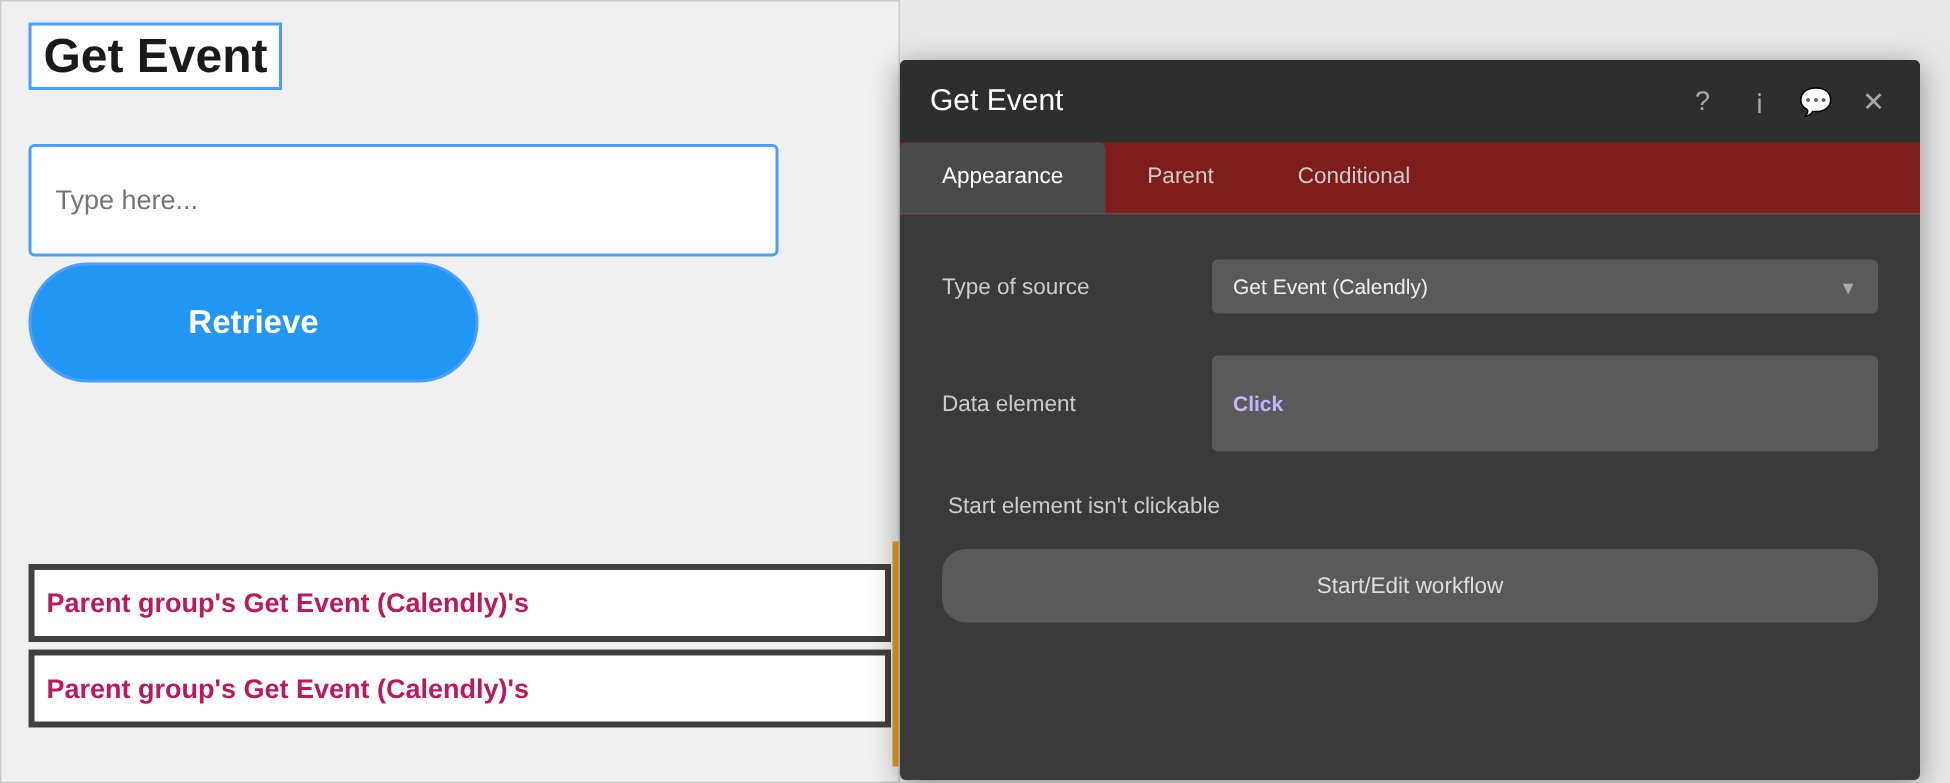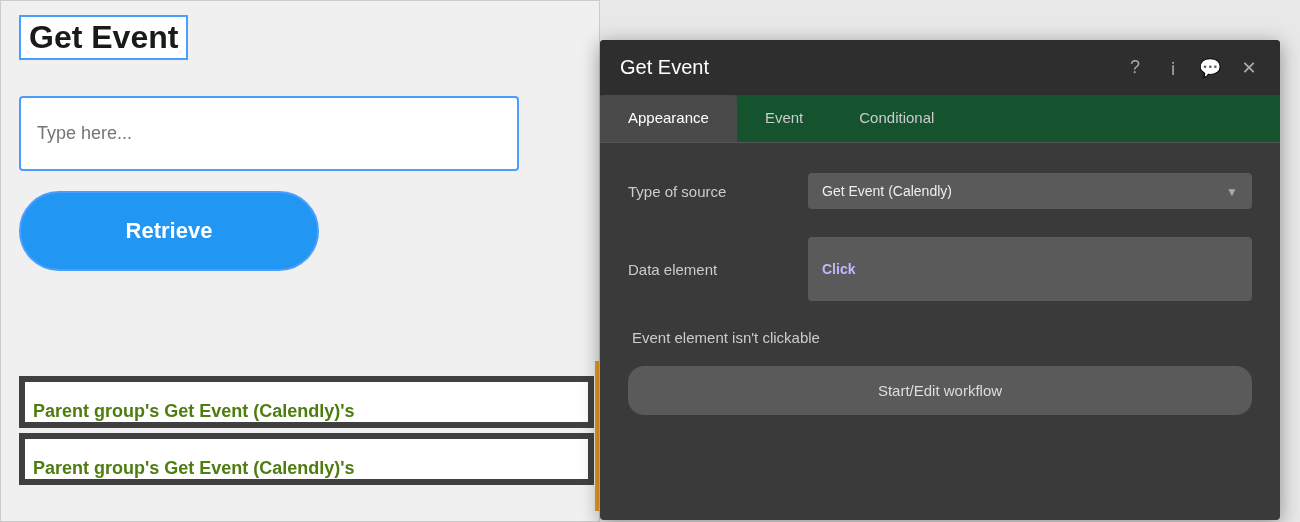--- a/index.html
+++ b/index.html
@@ -55,21 +55,21 @@
       outline: none;
       font-size: 18px;
       color: #999;
       width: 100%;
       background: transparent;
     }
 
     
     .canvas-retrieve-btn {
       position: absolute;
-      top: 190px;
+      top: 174px;
       left: 18px;
       width: 300px;
       height: 80px;
       background: #2196F3;
       border: none;
       border-radius: 40px;
       color: white;
       font-size: 22px;
       font-weight: bold;
       cursor: pointer;
@@ -78,28 +78,28 @@
       justify-content: center;
       border: 2px solid #4a9eff;
     }
 
     
     .canvas-parent-row {
       position: absolute;
       left: 18px;
       width: 575px;
       height: 52px;
-      border: 6px solid #404040;
+      border: 4px solid #404040;
       background: white;
       display: flex;
-      align-items: flex-end;
+      align-items: center;
       padding: 0 8px;
       font-size: 18px;
       font-weight: bold;
-      color: #4d7c0f;
+      color: #be185d;
       overflow: hidden;
     }
 
     .canvas-parent-row:nth-of-type(1) {
       top: 375px;
     }
 
     
     .right-accent {
       position: absolute;
@@ -150,21 +150,21 @@
       width: 22px;
       height: 22px;
       display: flex;
       align-items: center;
       justify-content: center;
     }
 
     
     .panel-tabs {
       display: flex;
-      background: #14532d;
+      background: #7f1d1d;
       border-bottom: 1px solid #555;
     }
 
     .panel-tab {
       padding: 14px 28px;
       color: #ccc;
       font-size: 15px;
       cursor: pointer;
       border-bottom: 2px solid transparent;
     }
@@ -280,21 +280,21 @@
       <div class="panel-icon">💬</div>
       <div class="panel-icon">✕</div>
     </div>
   </div>
 
   <div class="panel-tabs">
     <div class="panel-tab active">
       <span>Appearance</span>
     </div>
     <div class="panel-tab">
-      <span>Event</span>
+      <span>Parent</span>
     </div>
     <div class="panel-tab">
       <span>Conditional</span>
     </div>
   </div>
 
   <div class="panel-body">
     
     <div class="form-row">
       <div class="form-label">Type of source</div>
@@ -306,20 +306,20 @@
 
     
     <div class="form-row">
       <div class="form-label">Data element</div>
       <div class="form-control-click">
         <span>Click</span>
       </div>
     </div>
 
     
-    <div class="not-clickable-label">Event element isn't clickable</div>
+    <div class="not-clickable-label">Start element isn't clickable</div>
 
     
     <button class="workflow-btn">
       <span>Start/Edit workflow</span>
     </button>
   </div>
 </div>
 
 </body></html>

